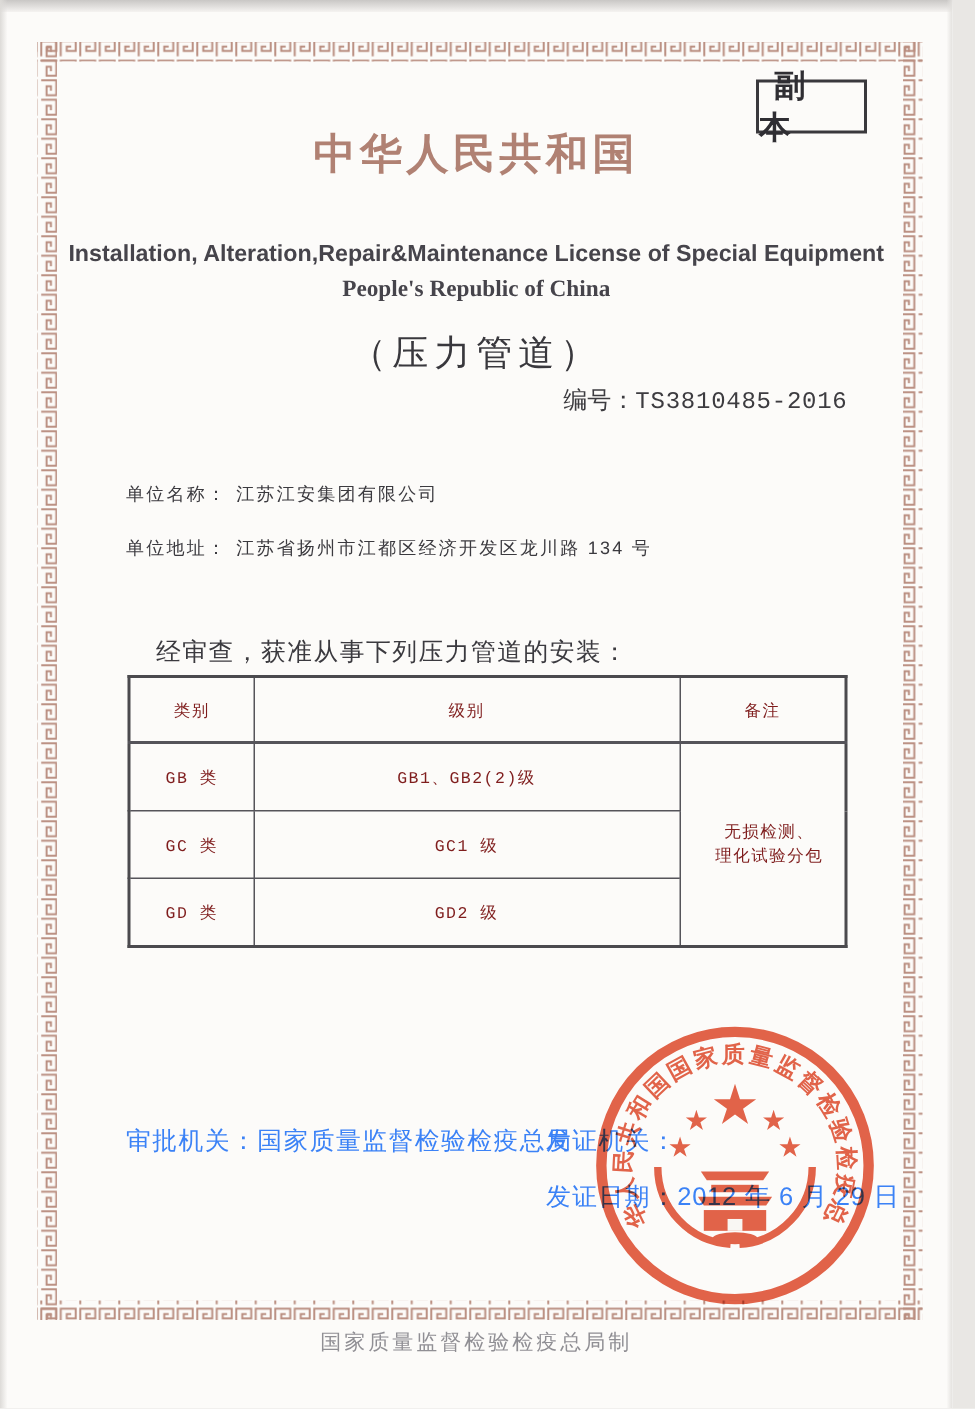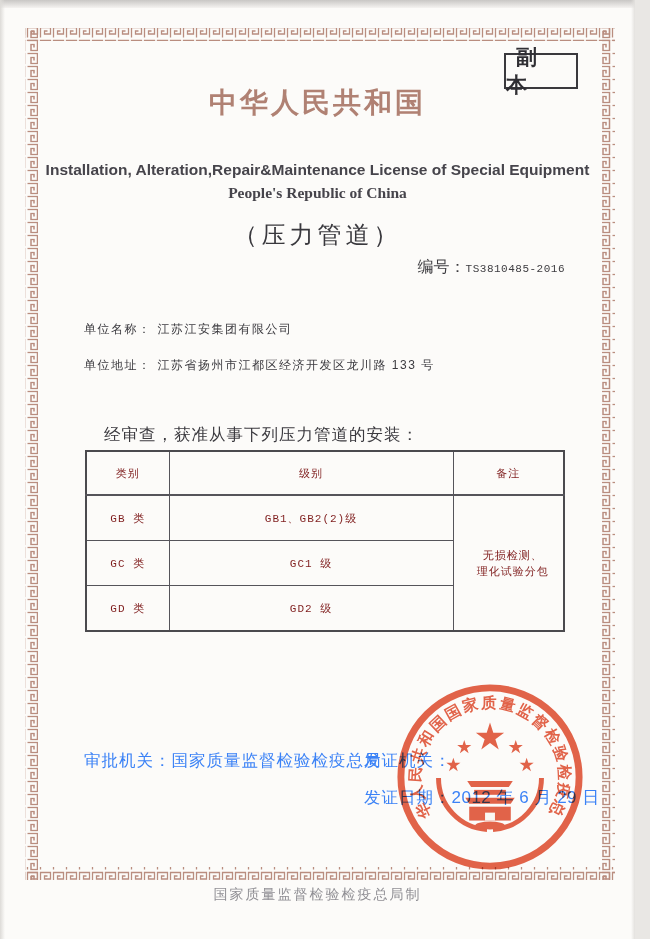--- a/index.html
+++ b/index.html
@@ -33,21 +33,21 @@
   }
   .title-cn1{top:84px;font-size:28px;font-weight:bold;color:#b08173;letter-spacing:3px;}
   .title-cn2{top:119px;font-size:31px;font-weight:bold;color:#b08173;letter-spacing:1px;}
   .title-en1{top:161px;font-size:15.5px;font-weight:bold;color:#46444b;
     font-family:Liberation Sans, sans-serif;}
   .title-en2{top:184px;font-size:15.5px;font-weight:bold;color:#46444b;
     font-family:"Liberation Serif","DejaVu Serif",serif;}
   .subtitle{top:219px;font-size:24px;color:#39383d;letter-spacing:4px;font-weight:500;}
 
   .license-no{top:257px;right:70px;font-size:16px;color:#3d3c40;}
-  .license-no .num{font-family:"Liberation Mono","DejaVu Sans Mono",monospace;font-size:11px;letter-spacing:0.5px;}
+  .license-no .num{font-family:"Liberation Mono","DejaVu Sans Mono",monospace;font-size:16px;letter-spacing:0.5px;}
 
   .field-line{left:84px;font-size:12px;color:#3b3a3f;letter-spacing:1.5px;text-align:right;}
   .field-line .val{margin-left:6px;}
   .unit-name{top:321px;}
   .unit-addr{top:357px;}
   .intro{left:104px;top:424px;font-size:16.5px;color:#3b3a3f;letter-spacing:1px;}
 
   table.license{
     position:absolute;left:85px;top:450px;
     width:478px;border-collapse:collapse;
@@ -116,21 +116,21 @@
   <div class="abs centered subtitle">（压力管道）</div>
 
   <div class="abs license-no">
     <span>编号：</span><span class="num">TS3810485-2016</span>
   </div>
 
   <div class="abs field-line unit-name">
     <span>单位名称：</span><span class="val">江苏江安集团有限公司</span>
   </div>
   <div class="abs field-line unit-addr">
-    <span>单位地址：</span><span class="val">江苏省扬州市江都区经济开发区龙川路 133 号</span>
+    <span>单位地址：</span><span class="val">江苏省扬州市江都区经济开发区龙川路 134 号</span>
   </div>
 
   <div class="abs intro">经审查，获准从事下列压力管道的安装：</div>
 
   <table class="license">
     <colgroup>
         <col class="col-cat">
         <col class="col-lvl">
         <col class="col-rem">
       </colgroup>

